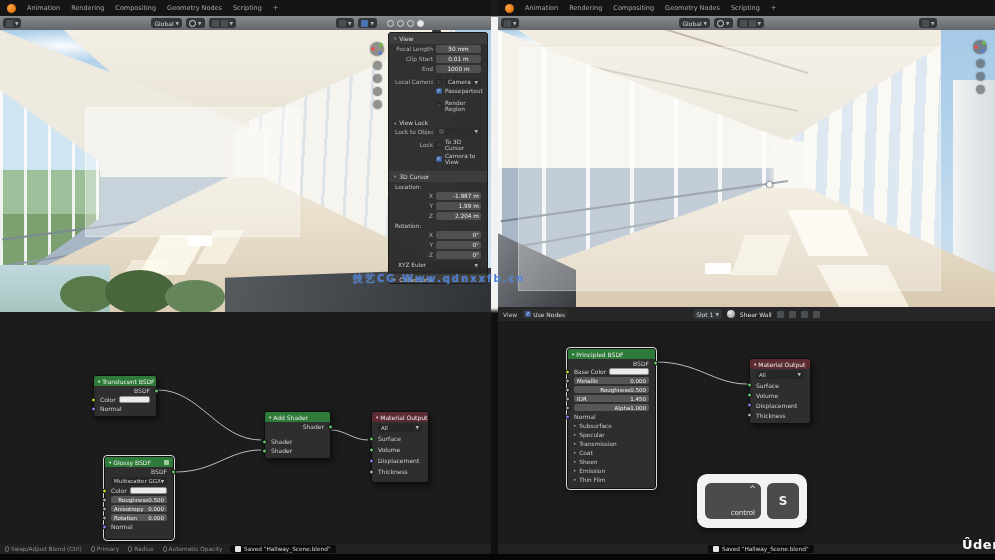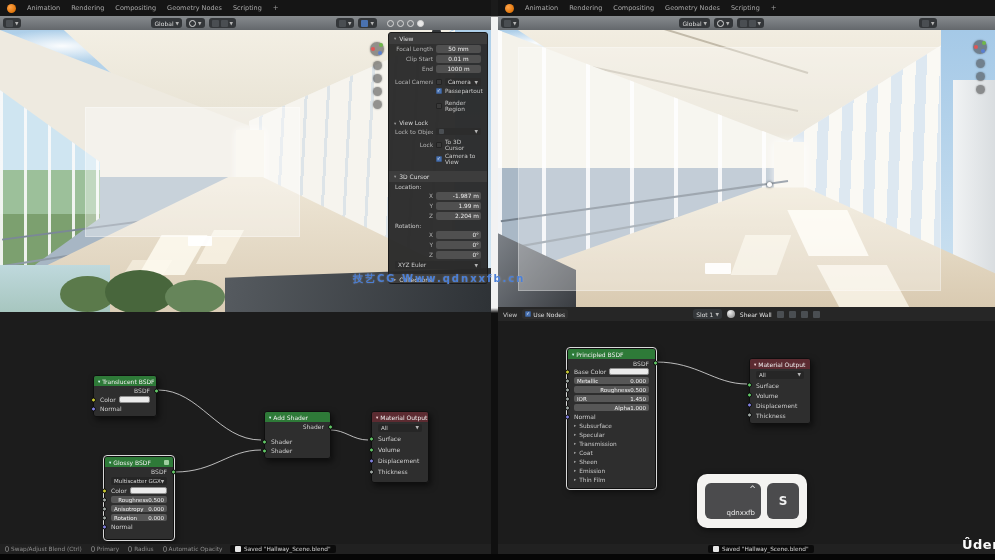--- a/index.html
+++ b/index.html
@@ -645,21 +645,21 @@
               <span class="sock sL cGray"></span>
               <span class="lab">Thickness</span>
             </div>
           </div>
       </div>
     </div>
 
     <div class="keycast" style="left:199px;top:474px;width:110px;height:54px;">
       <div class="keycap" style="left:8px;top:9px;width:56px;height:36px;">
         <span class="keymodsym">^</span>
-        <span class="keymodlab">qdnxxfb</span>
+        <span class="keymodlab">control</span>
       </div>
       <div class="keycap" style="left:70px;top:9px;width:32px;height:36px;">
         <span class="keyletter">S</span>
       </div>
     </div>
 
     <div class="status" style="top:544px;">
       <span class="savedpill" style="left:210px;">
           <span class="fico"></span>
           <span>Saved "Hallway_Scene.blend"</span>

